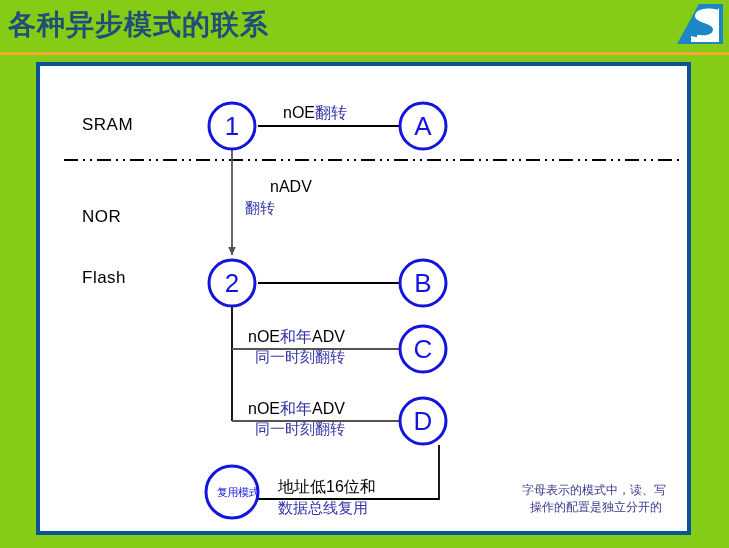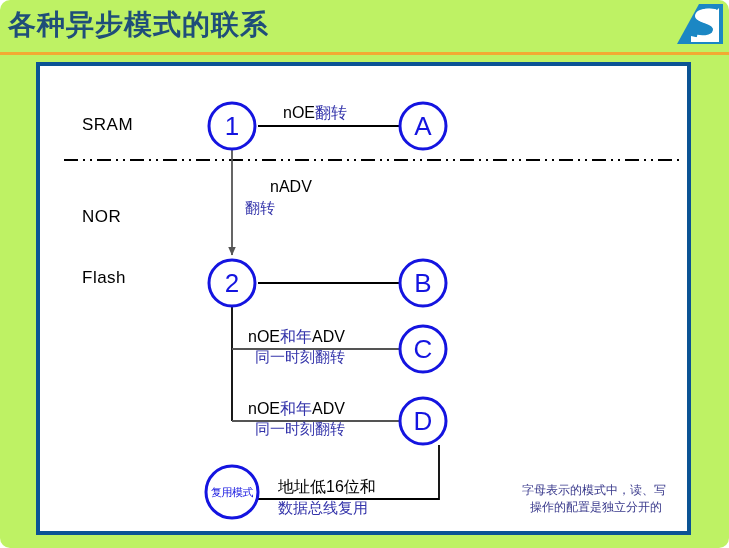--- a/index.html
+++ b/index.html
@@ -13,22 +13,21 @@
     background: #ffffff;
     font-family: "Liberation Sans", "DejaVu Sans", sans-serif;
     overflow: hidden;
     position: relative;
   }
   #slide {
     position: absolute;
     left: 0; top: 0;
     width: 729px;
     height: 548px;
-    background: #bef264;
-    border-radius: 10px;
+    background: #84cc16;
   }
   
   #slide-title {
     position: absolute;
     left: 8px;
     top: 6px;
     font-size: 28px;
     font-weight: 700;
     color: #1F4E79;
     letter-spacing: 1px;
@@ -108,20 +107,21 @@
     line-height: 46px;
   }
   .node-mini {
     position: absolute;
     width: 54px;
     text-align: center;
     font-size: 11px;
     color: #1414E0;
     line-height: 14px;
     letter-spacing: -0.5px;
+    padding-left: 6px;
   }
 </style>
 </head>
 <body>
 
 <div id="slide">
 
   <div id="slide-title">各种异步模式的联系</div>
 
   <div id="title-rule"></div>

